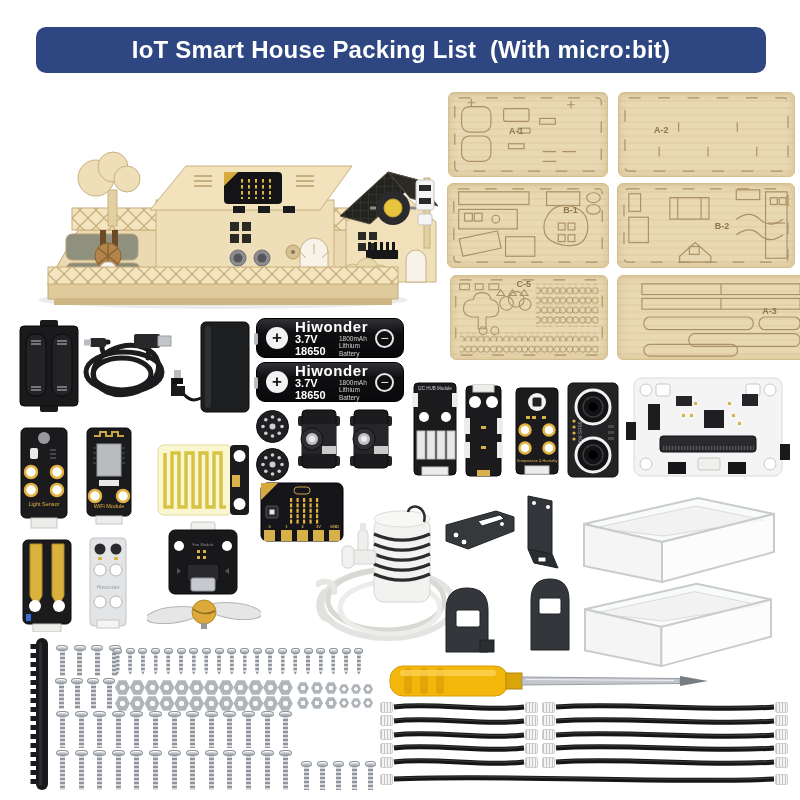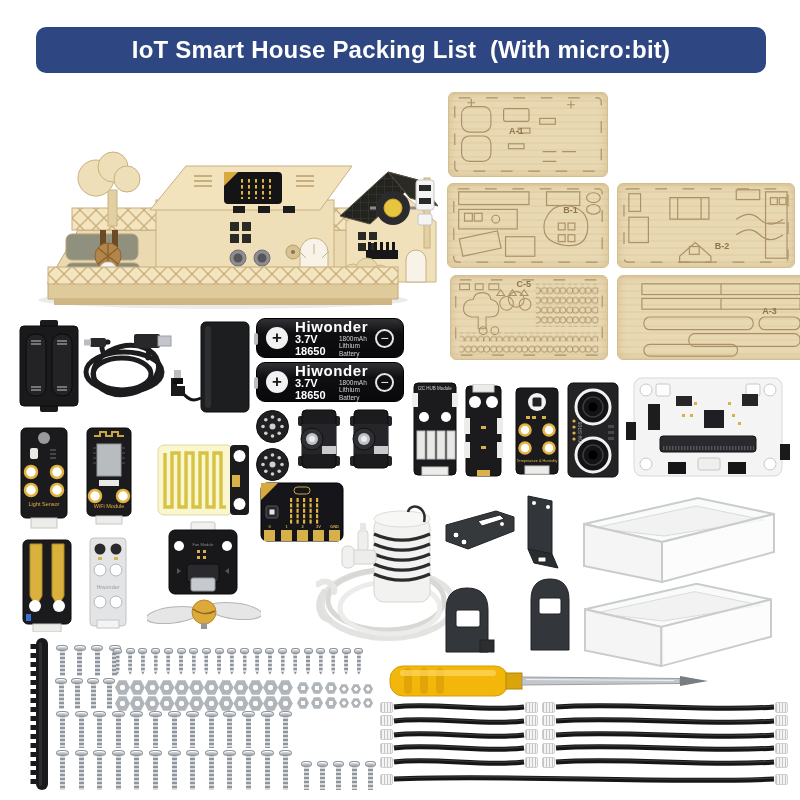--- a/index.html
+++ b/index.html
@@ -170,20 +170,29 @@
       <rect x="55" y="16" width="26" height="13" rx="2"></rect>
       <rect x="92" y="26" width="16" height="6"></rect>
           <rect x="70" y="36" width="12" height="5"></rect>
           <rect x="60" y="52" width="16" height="5"></rect>
       <path d="M120,12 h8 M124,8 v8 M18,10 h8 M22,6 v8 M95,60 h14 M115,60 h14 M95,70 h14"></path>
     </g>
       </svg>
     <span class="panel-label" style="left:38%;top:40%;">A-1</span>
   </div>
 
+  <div class="comp panel" style="left:618px;top:92px;width:177px;height:85px;">
+    <svg viewBox="0 0 177 85">
+        <g fill="none" stroke="#ab9167" stroke-width="1.2">
+      <rect x="5" y="5" width="167" height="75" rx="4" stroke-dasharray="12 18"></rect>
+      <path d="M60,30 v10 M120,30 v10 M90,55 v10 M40,55 v10 M140,55 v10"></path>
+    </g>
+      </svg>
+    <span class="panel-label" style="left:20%;top:38%;">A-2</span>
+  </div>
 
   <div class="comp panel" style="left:447px;top:183px;width:162px;height:85px;">
     <svg viewBox="0 0 162 85">
         <g fill="none" stroke="#ab9167" stroke-width="1.2">
       <rect x="5" y="5" width="152" height="75" rx="4" stroke-dasharray="12 16"></rect>
       <rect x="10" y="8" width="72" height="13"></rect>
       <rect x="10" y="26" width="60" height="20"></rect>
           <rect x="16" y="30" width="8" height="8"></rect>
           <rect x="26" y="30" width="8" height="8"></rect>
           <circle cx="48" cy="36" r="4"></circle>
@@ -212,21 +221,21 @@
       <path d="M62,74 l16,-14 l16,14 v6 h-32 z"></path>
           <rect x="72" y="64" width="10" height="8"></rect>
       <path d="M120,36 q14,-10 24,0 q10,10 24,0 M120,52 q14,-10 24,0 q10,10 24,0"></path>
       <rect x="150" y="8" width="22" height="68"></rect>
           <rect x="155" y="14" width="7" height="7"></rect>
           <rect x="164" y="14" width="7" height="7"></rect>
           <path d="M152,40 h18"></path>
       <rect x="120" y="6" width="24" height="10"></rect>
     </g>
       </svg>
-    <span class="panel-label" style="left:55%;top:44%;margin-top:20px;">B-2</span>
+    <span class="panel-label" style="left:55%;top:44%;">B-2</span>
   </div>
 
   <div class="comp panel" style="left:450px;top:275px;width:158px;height:85px;">
     <svg viewBox="0 0 158 85">
       <defs>
           <pattern id="c1p" width="13" height="10" patternUnits="userSpaceOnUse">
         <circle cx="3.8" cy="5" r="3.2" fill="none" stroke="#ab9167"></circle>
             <circle cx="9.6" cy="5" r="3.2" fill="none" stroke="#ab9167"></circle>
       </pattern>
         </defs>

